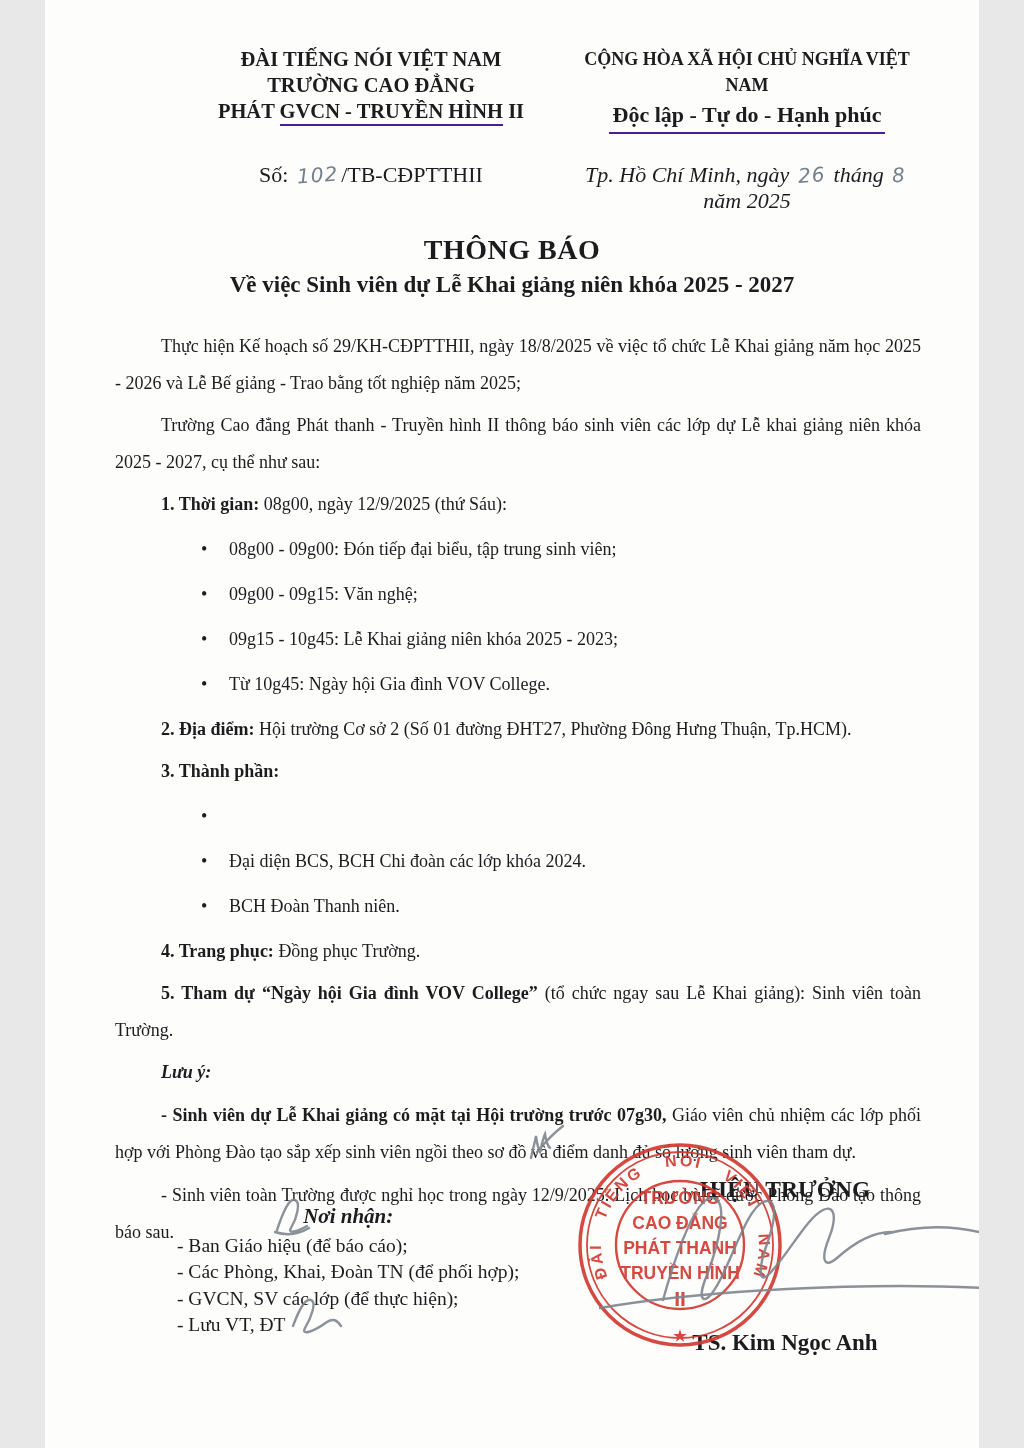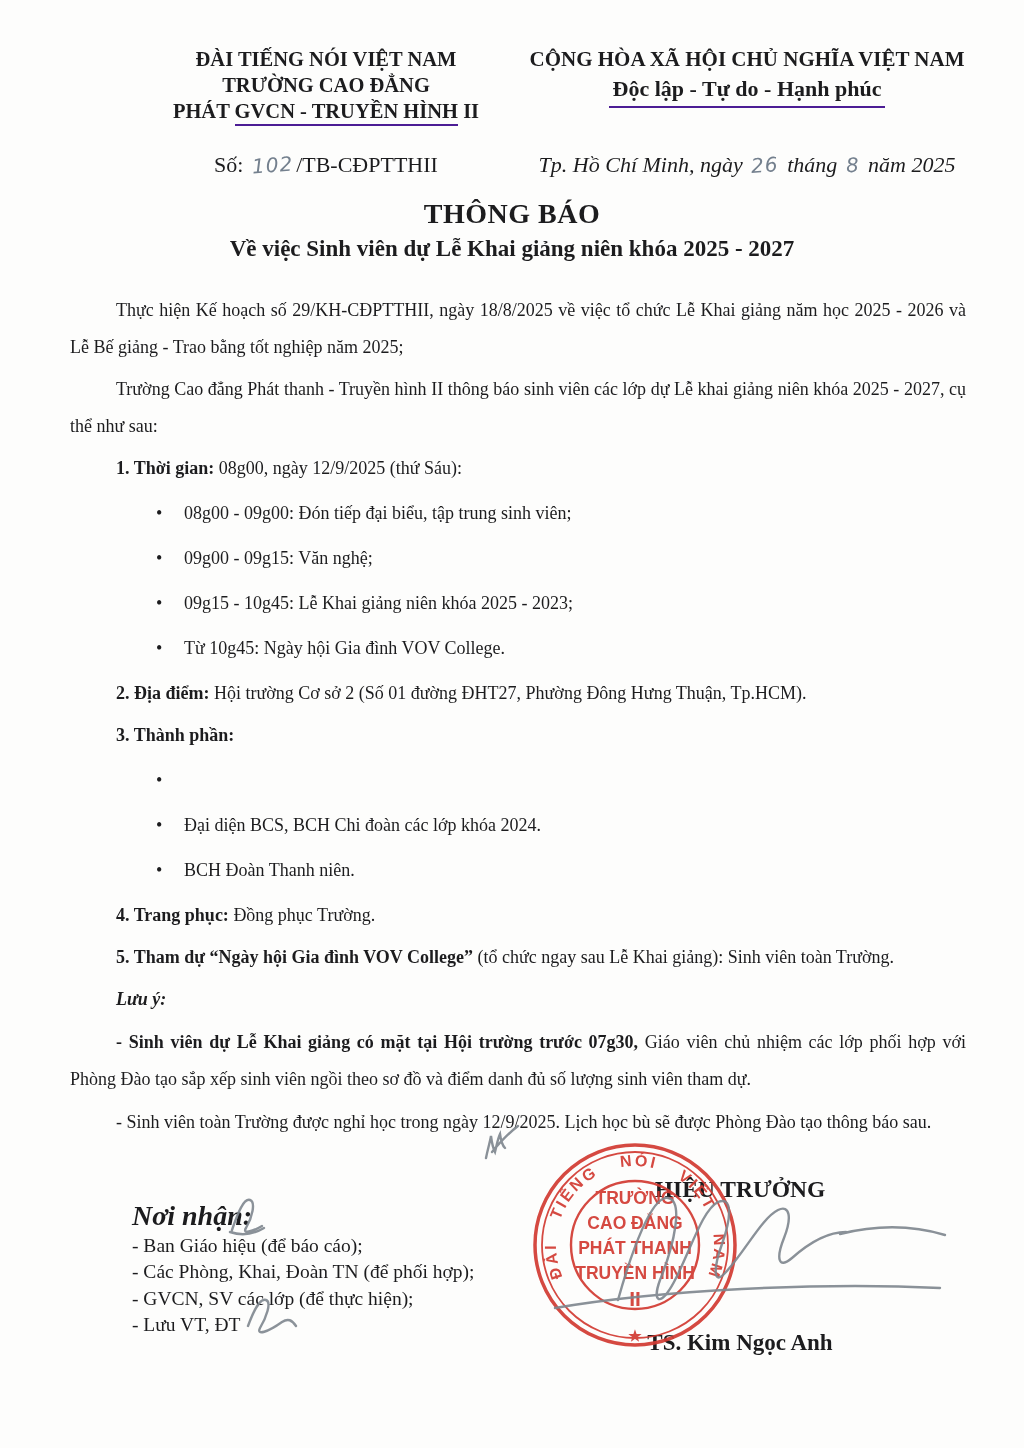--- a/index.html
+++ b/index.html
@@ -1,25 +1,25 @@
 <!DOCTYPE html>
 <html><head>
 <meta charset="utf-8">
 <style>
   html,body { margin:0; padding:0; background:#e8e8e8; }
   .page {
-    position:relative; width:1024px; height:1448px; margin:0 auto;
+    position:relative; width:934px; height:1448px; margin:0 auto;
     background:#fdfdfc; overflow:hidden;
     font-family:"Liberation Serif", serif; color:#1c1c1e;
   }
   
   .header { display:flex; padding:46px 56px 0 126px; }
   .org-block { width:400px; text-align:center; font-weight:bold; font-size:20.5px; line-height:26px; }
   .national-block { flex:1; text-align:center; font-weight:bold; }
-  .national-line1 { font-size:21px; line-height:26px; }
+  .national-line1 { font-size:18px; line-height:26px; }
   .national-line2 { font-size:22px; margin-top:4px; }
   .underline-seg { border-bottom:2px solid #4c1d95; padding-bottom:2px; }
   .national-line2 .underline-seg { display:inline-block; padding:0 4px 4px; }
   .meta-row { display:flex; padding:0 56px 0 126px; margin-top:28px; font-size:22px; }
   .doc-no { width:400px; text-align:center; }
   .date-line { flex:1; text-align:center; font-style:italic; }
   .hand {
     font-family:"DejaVu Sans", sans-serif; font-style:italic; font-weight:normal;
     color:#74808e; font-size:20px; letter-spacing:1px;
     display:inline-block; transform:rotate(-4deg); padding:0 3px;
@@ -32,21 +32,21 @@
   .body-text { margin:30px 58px 0 70px; font-size:18px; line-height:37px; text-align:justify; }
   .para { text-indent:46px; margin:0 0 5px; }
   .lead { font-weight:bold; }
   .note-label { font-weight:bold; font-style:italic; }
   .bullets { margin:2px 0 6px; }
   .bullet-row { display:flex; padding-left:86px; margin:8px 0; text-align:left; }
   .bullet-dot { width:28px; flex:0 0 28px; }
   .n-para { text-indent:46px; margin:6px 0 5px; }
   
   .recipients { position:absolute; left:132px; top:1203px; font-size:19.5px; line-height:26.5px; }
-  .recipients-label { font-weight:bold; font-style:italic; font-size:28px; margin-bottom:3px; }
+  .recipients-label { font-weight:bold; font-style:italic; font-size:21px; margin-bottom:3px;text-align:center; }
   .signer-title { position:absolute; left:570px; top:1176px; width:340px; text-align:center;
                   font-weight:bold; font-size:23.5px; }
   .signer-name  { position:absolute; left:570px; top:1330px; width:340px; text-align:center;
                   font-weight:bold; font-size:23px; }
   .stamp-svg { position:absolute; left:525px; top:1140px; z-index:2; opacity:0.92; }
   .ink-overlay { position:absolute; left:0; top:0; z-index:3; pointer-events:none; }
 </style>
 </head>
 <body>
 

